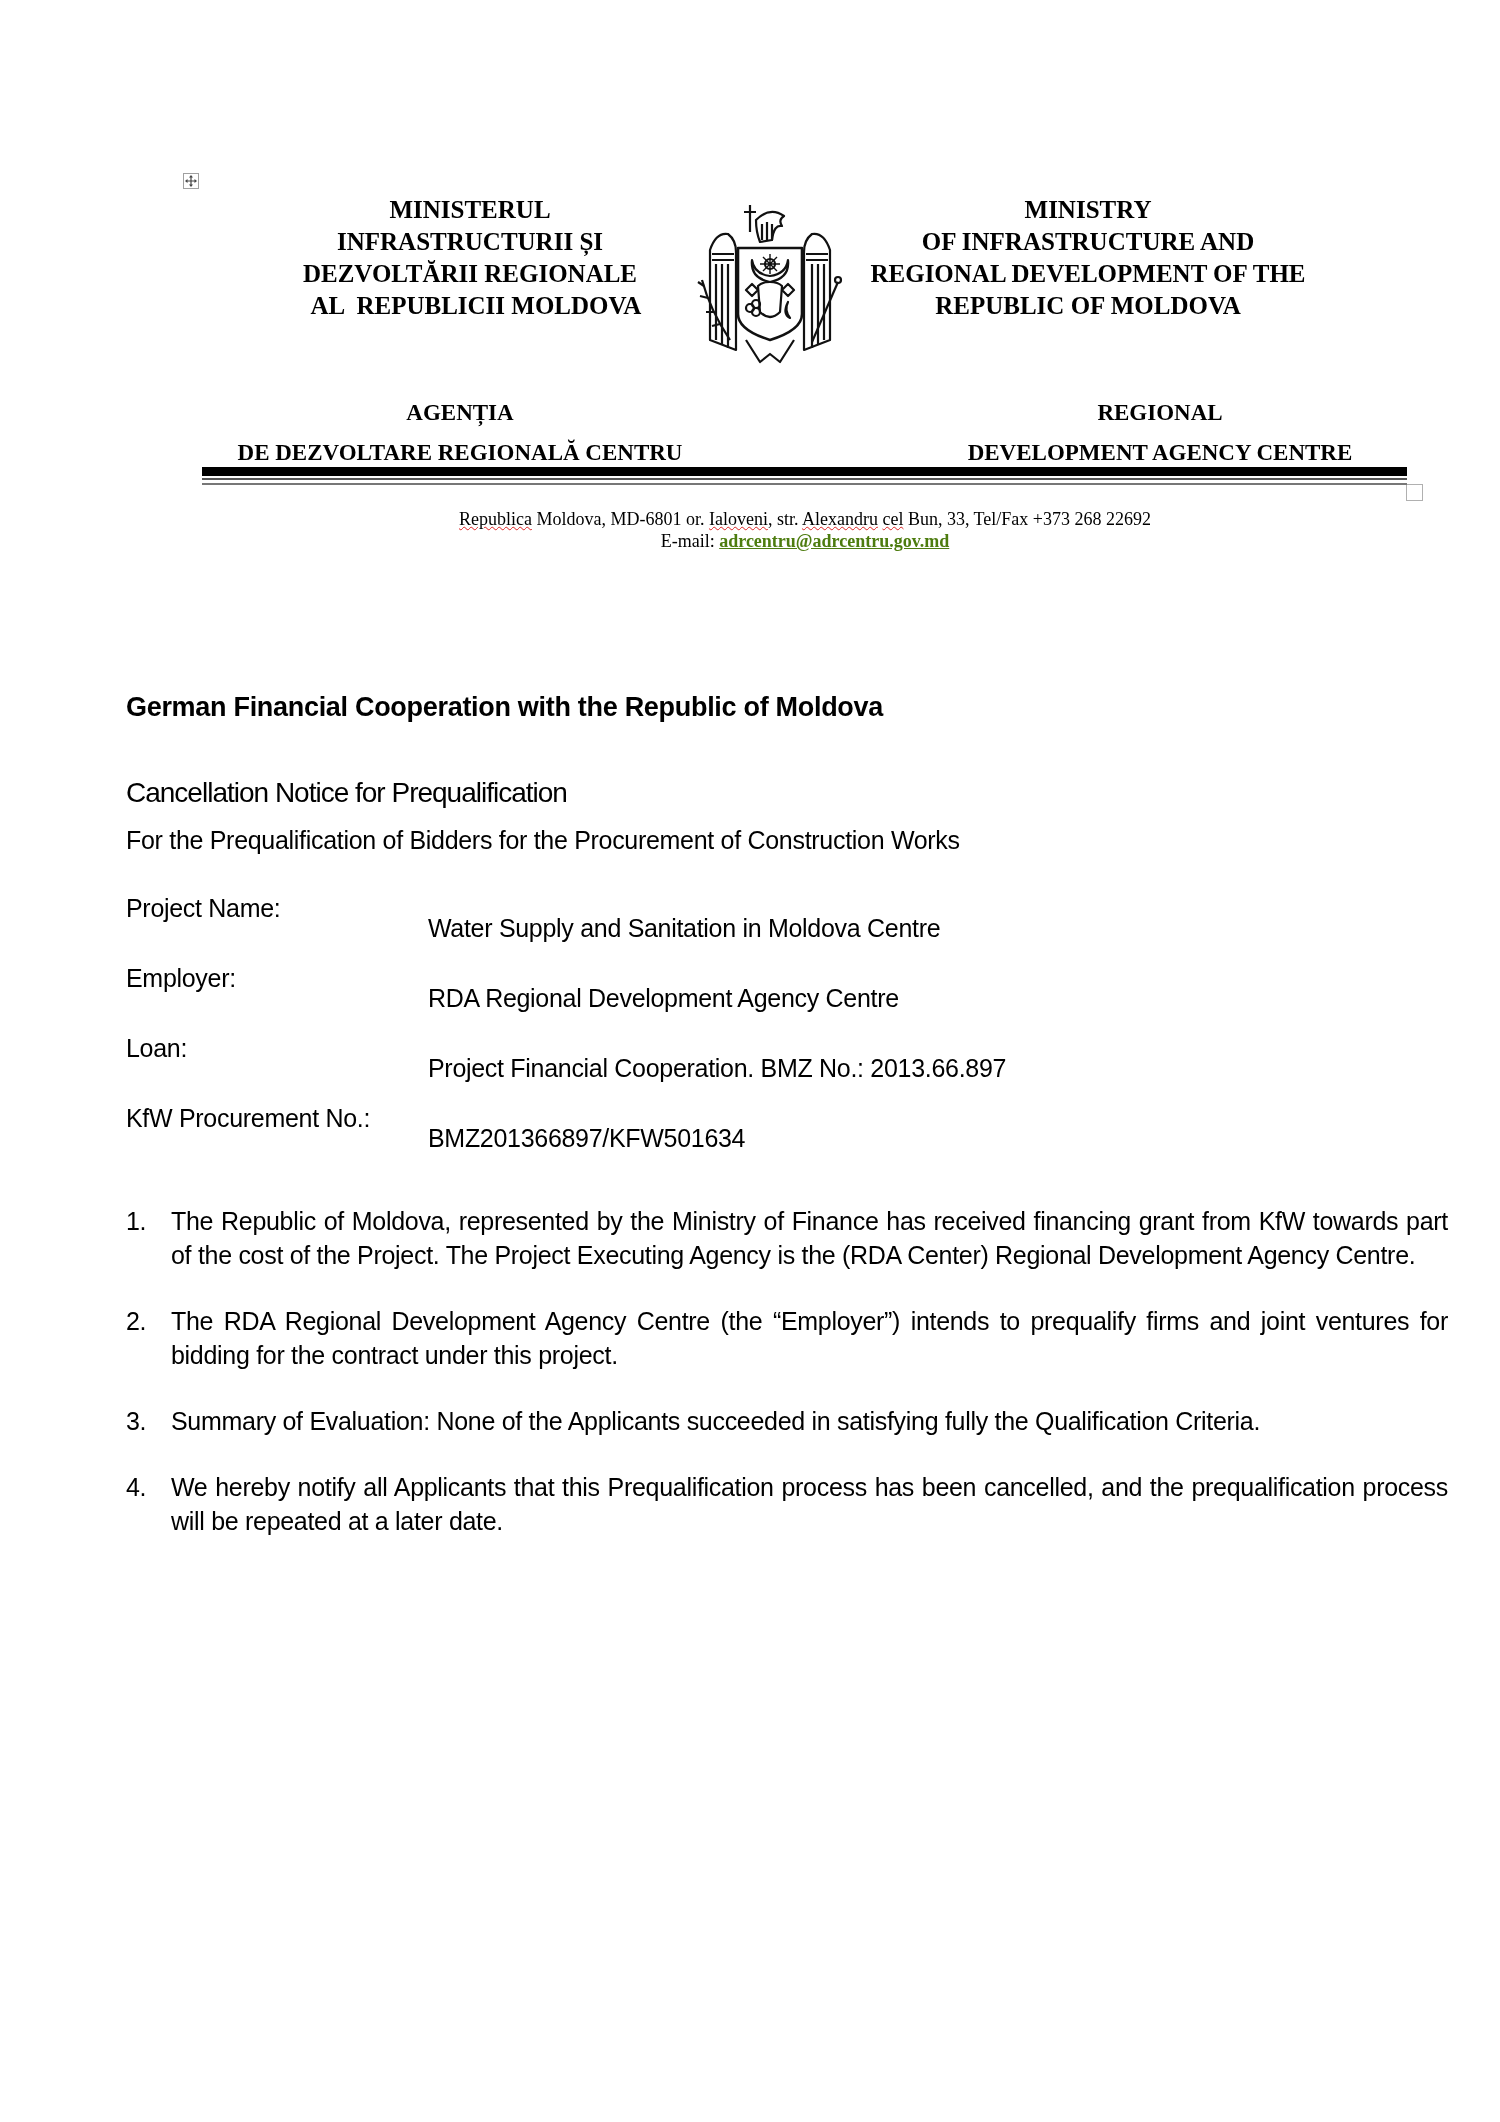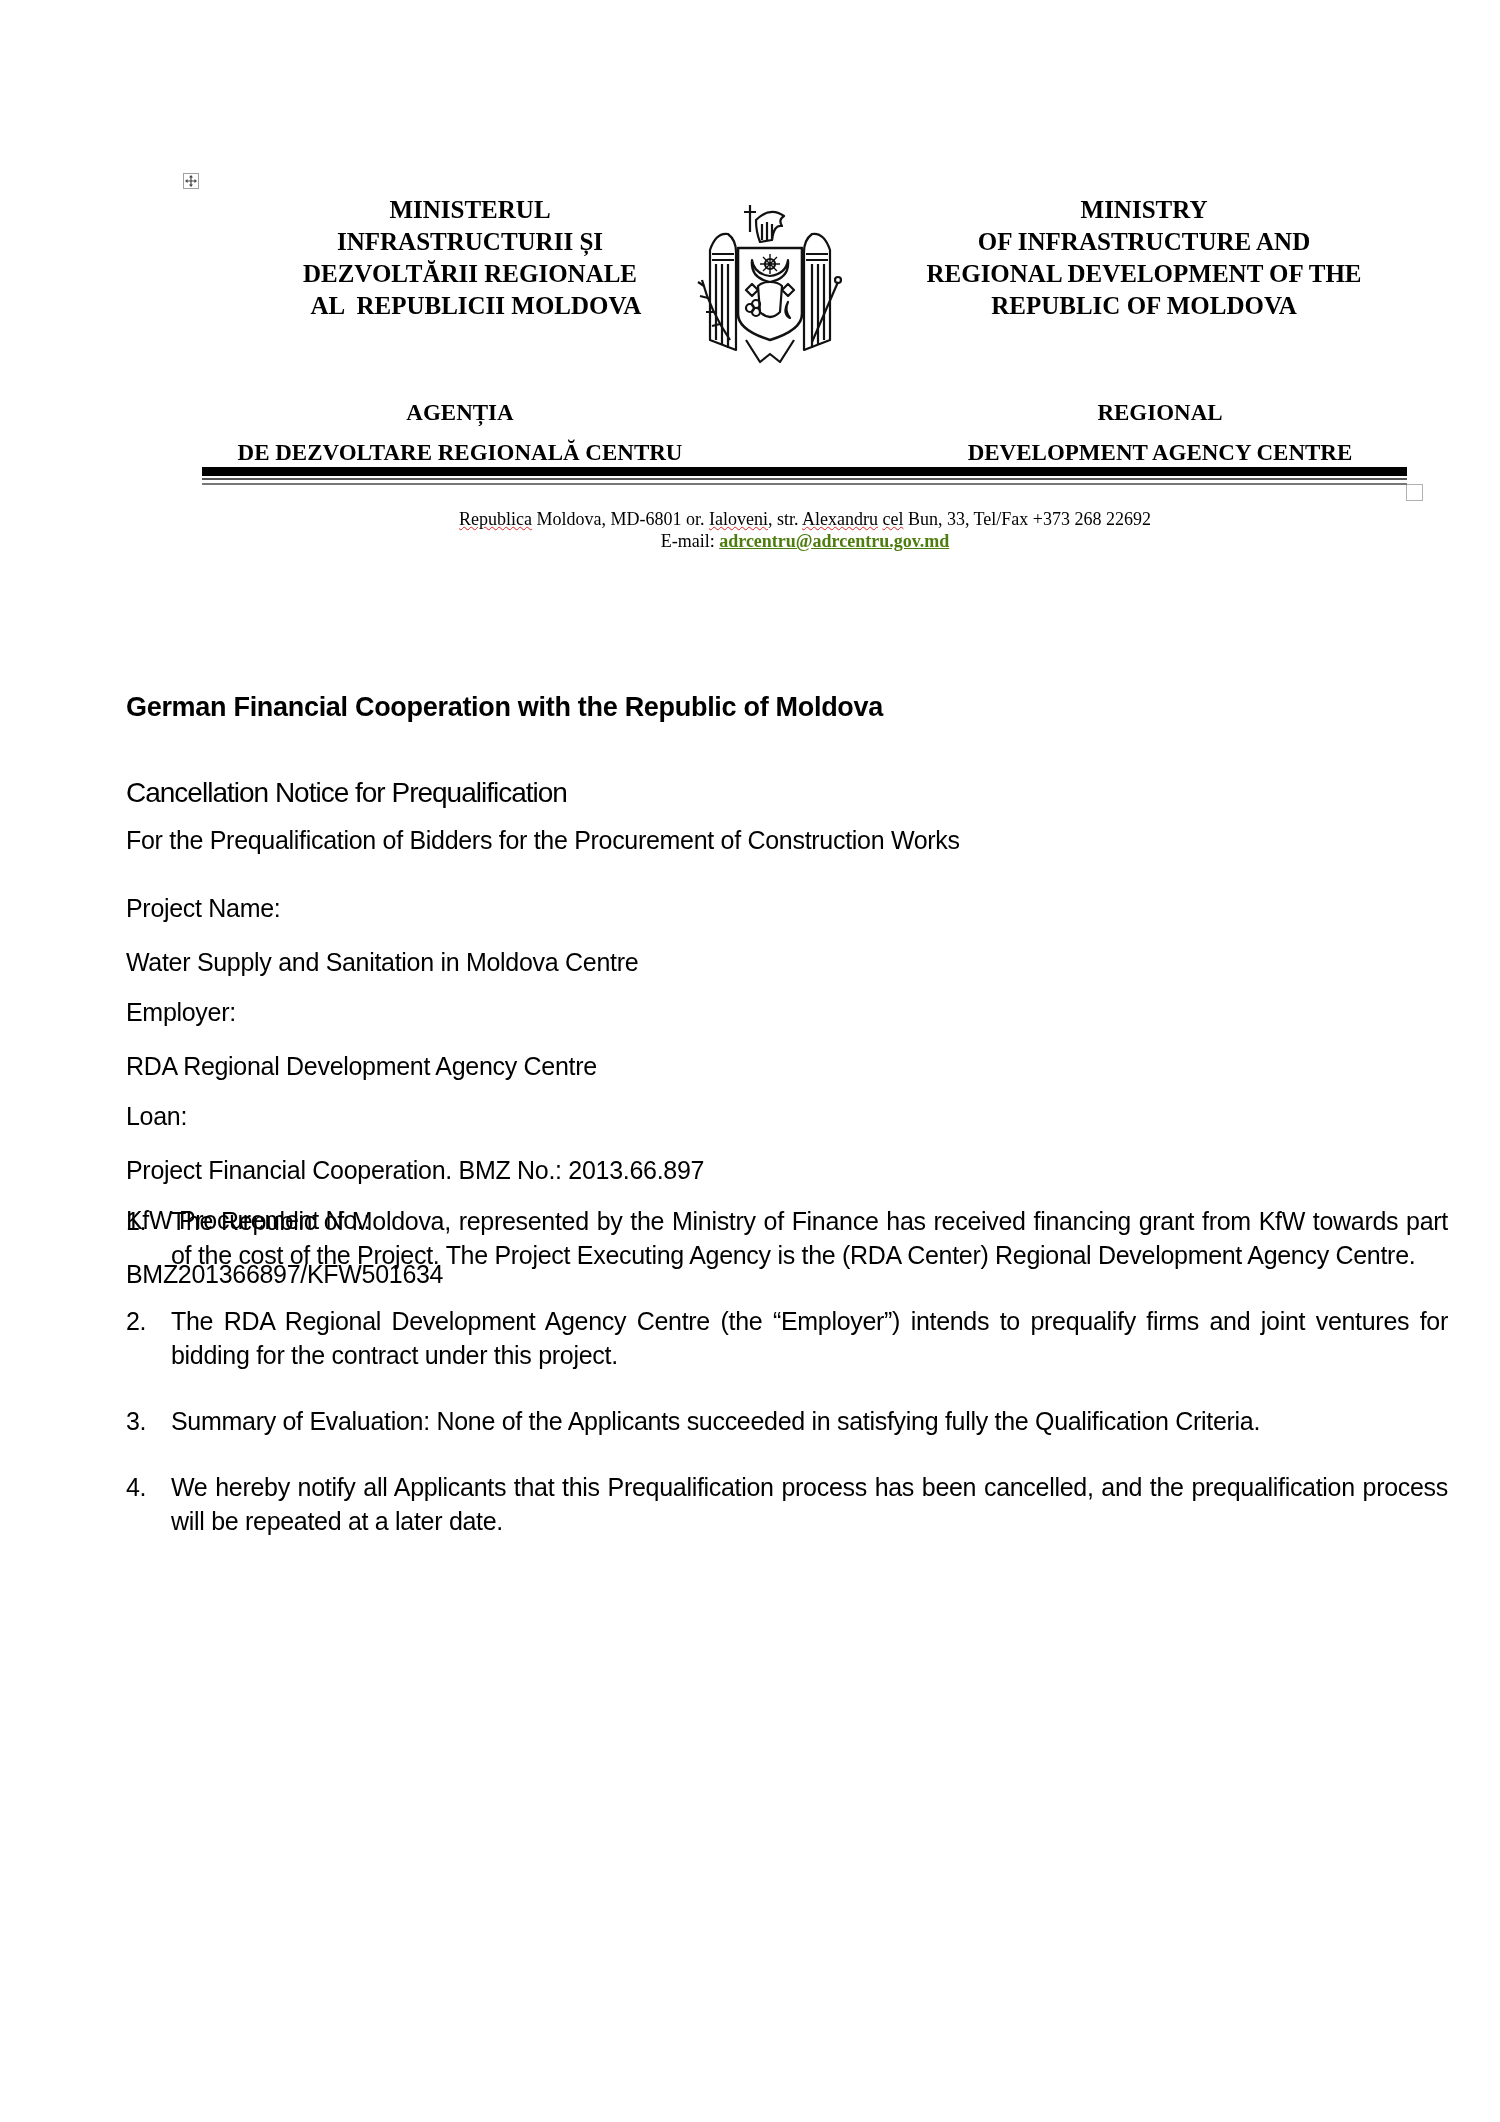--- a/index.html
+++ b/index.html
@@ -14,21 +14,21 @@
     position: absolute; left: 1406px; top: 484px; width: 17px; height: 17px;
     border: 1.5px solid #b0b0b0; box-sizing: border-box; background: #fff;
   }
 
   .letterhead-ro, .letterhead-en {
     position: absolute; top: 194px;
     font-family: "Liberation Serif", "DejaVu Serif", serif;
     font-weight: bold; font-size: 25px; line-height: 32px; text-align: center;
   }
   .letterhead-ro { left: 230px; width: 480px; }
-  .letterhead-en { left: 884px; width: 520px; }
+  .letterhead-en { left: 828px; width: 520px; }
   .letterhead-ro div, .letterhead-en div { white-space: nowrap; }
   .letterhead-ro .indent { padding-left: 12px; }
 
   .coat-of-arms { position: absolute; left: 690px; top: 190px; width: 160px; height: 175px; }
 
   .agency-ro, .agency-en {
     position: absolute; top: 393px;
     font-family: "Liberation Serif", "DejaVu Serif", serif;
     font-weight: bold; font-size: 23px; line-height: 40px; text-align: center;
   }
@@ -62,21 +62,21 @@
     position: absolute; left: 126px; top: 826px;
     font-family: "Liberation Sans", "DejaVu Sans", sans-serif;
     font-size: 25px; letter-spacing: -0.3px; white-space: nowrap;
   }
 
   .info-table {
     position: absolute; left: 126px; top: 891px; width: 1322px;
     font-family: "Liberation Sans", "DejaVu Sans", sans-serif;
     font-size: 25px; line-height: 34px; letter-spacing: -0.3px;
   }
-  .info-row { display: flex; margin-bottom: 16px; flex-direction: column; }
+  .info-row { display: flex; margin-bottom: 16px; }
   .info-row .lbl { width: 302px; flex: none; white-space: nowrap; }
   .info-row .val { flex: 1; text-align: justify; margin-top: 20px; }
   .info-row.package { margin-bottom: 0; }
 
   .notice-list {
     position: absolute; left: 126px; top: 1204px; width: 1322px;
     font-family: "Liberation Sans", "DejaVu Sans", sans-serif;
     font-size: 25px; line-height: 34px; letter-spacing: -0.3px;
   }
   .list-item { display: flex; margin-bottom: 32px; }

